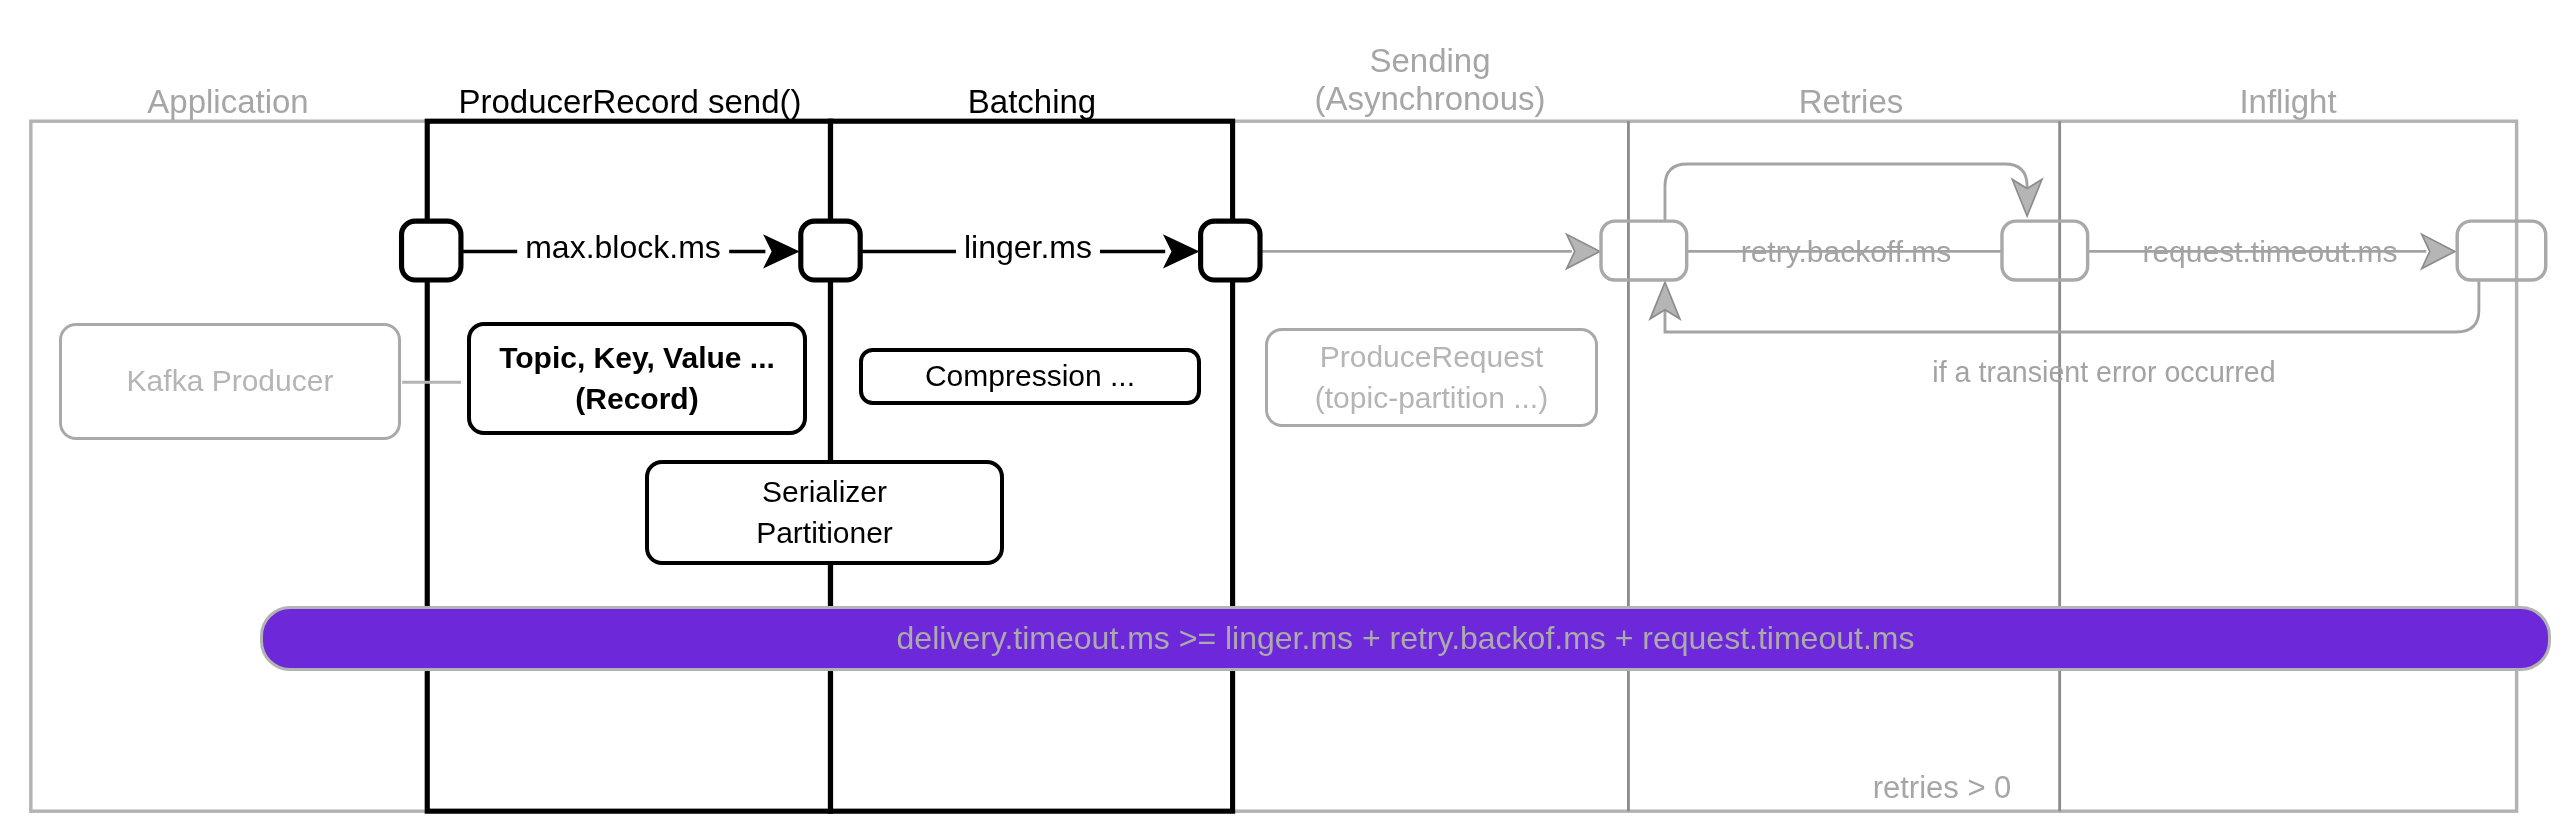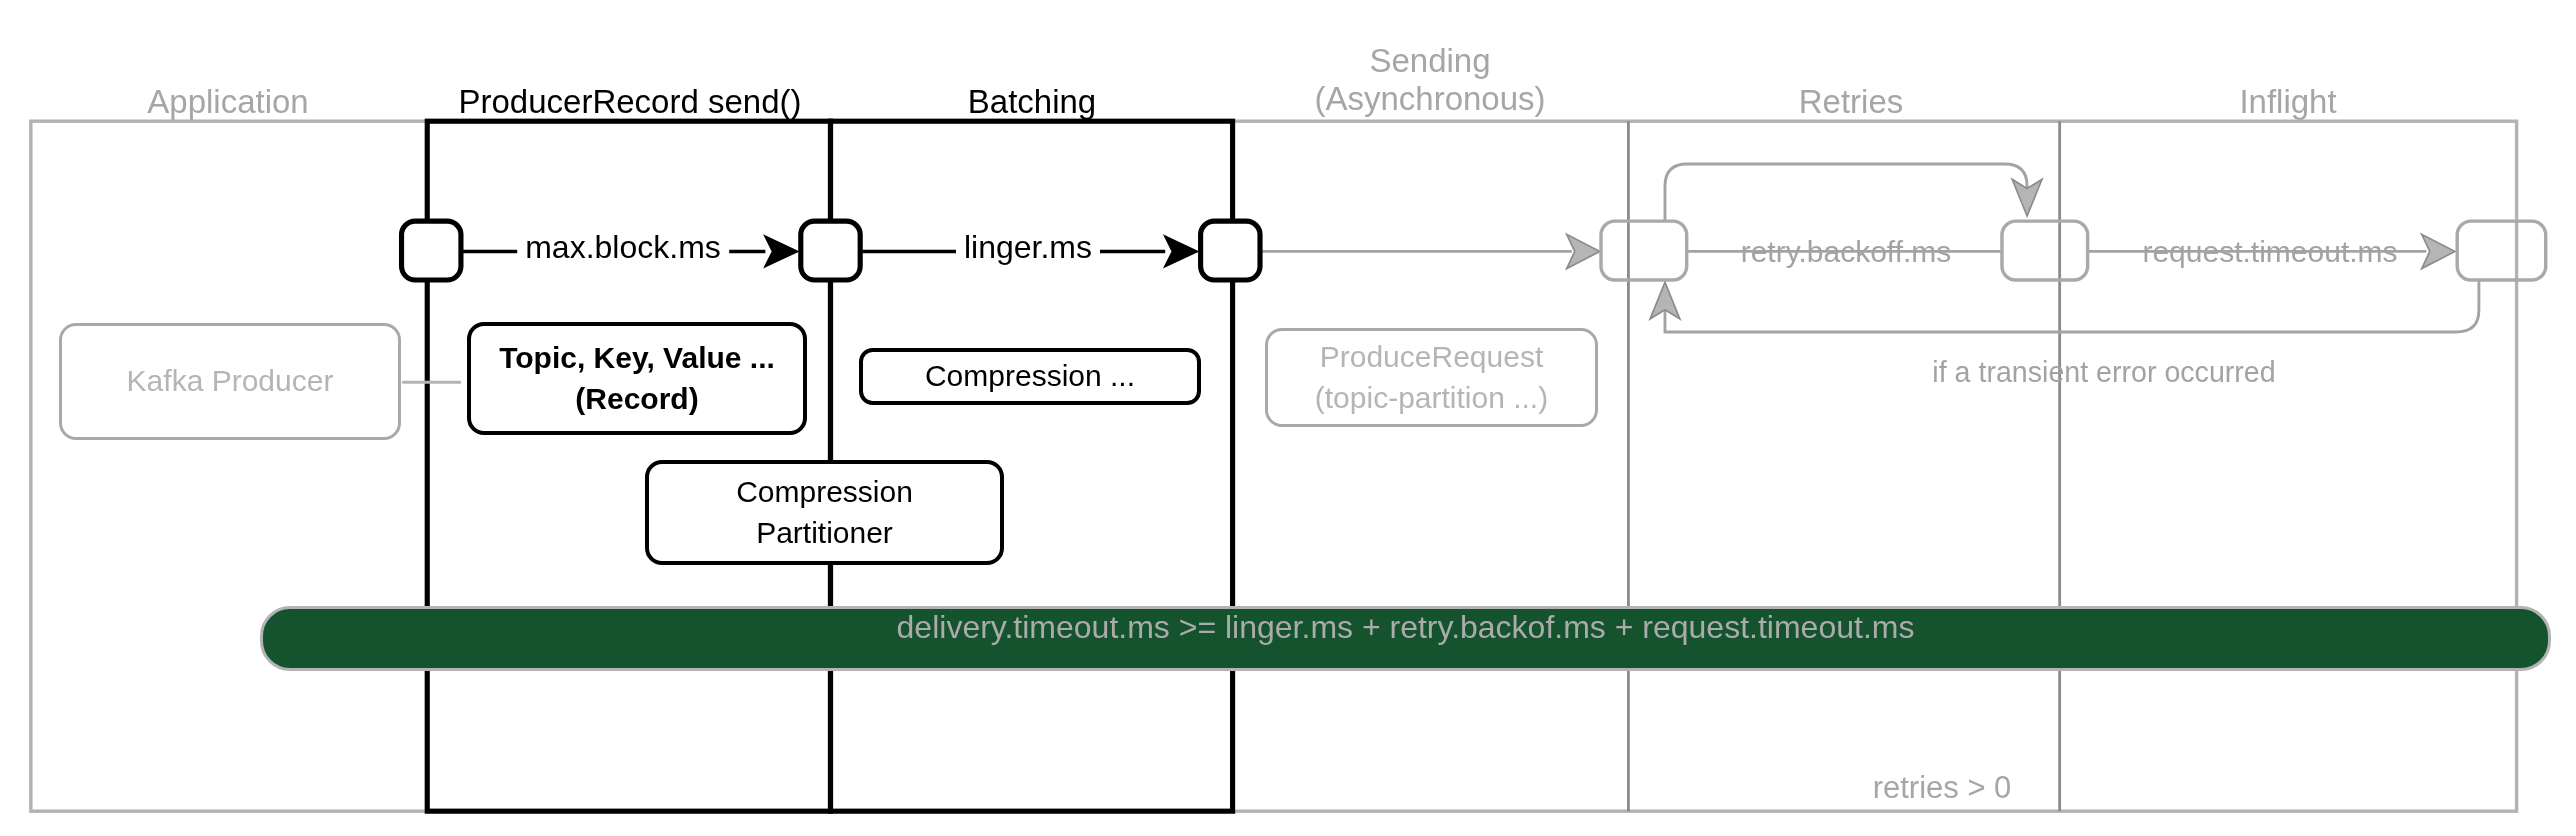--- a/index.html
+++ b/index.html
@@ -22,22 +22,22 @@
   .node.gray{border:3.4px solid #a9a9a9;color:#b5b5b5;font-size:30px;}
 
   
   .edge-label{position:absolute;transform:translate(-50%,-50%);
               white-space:nowrap;line-height:1;}
   .edge-label.black{color:#000;background:#fff;font-size:32px;padding:2.3px 8px;}
   .edge-label.gray{color:#a3a3a3;background:transparent;font-size:30px;}
 
   
   .bar{position:absolute;left:260px;top:606px;width:2285px;height:59px;
-       background:#14532d;border:3.4px solid #b3b3b3;border-radius:30px;
-       display:flex;align-items:flex-start;justify-content:center;
+       background:#6d28d9;border:3.4px solid #b3b3b3;border-radius:30px;
+       display:flex;align-items:center;justify-content:center;
        color:#ababab;font-size:32px;white-space:nowrap;}
 
   .note{position:absolute;transform:translate(-50%,-50%);
         color:#a6a6a6;font-size:31px;white-space:nowrap;}
 </style>
 </head>
 <body>
 
 <div class="canvas">
 
@@ -98,21 +98,21 @@
   <div class="node black" style="left:467px;top:322px;width:332px;height:105px;font-weight:bold;">
     <span>Topic, Key, Value ...</span>
     <span>(Record)</span>
   </div>
 
   <div class="node black" style="left:859px;top:348px;width:334px;height:49px;border-radius:13.7px;">
     <span>Compression ...</span>
   </div>
 
   <div class="node black" style="left:645px;top:460px;width:351px;height:97px;">
-    <span>Compression</span>
+    <span>Serializer</span>
     <span>Partitioner</span>
   </div>
 
   <div class="node gray" style="left:1265px;top:328px;width:327px;height:93px;">
     <span>ProduceRequest</span>
     <span>(topic-partition ...)</span>
   </div>
 
   <div class="edge-label black" style="left:623px;top:247px;">max.block.ms</div>
   <div class="edge-label black" style="left:1028px;top:247px;">linger.ms</div>

